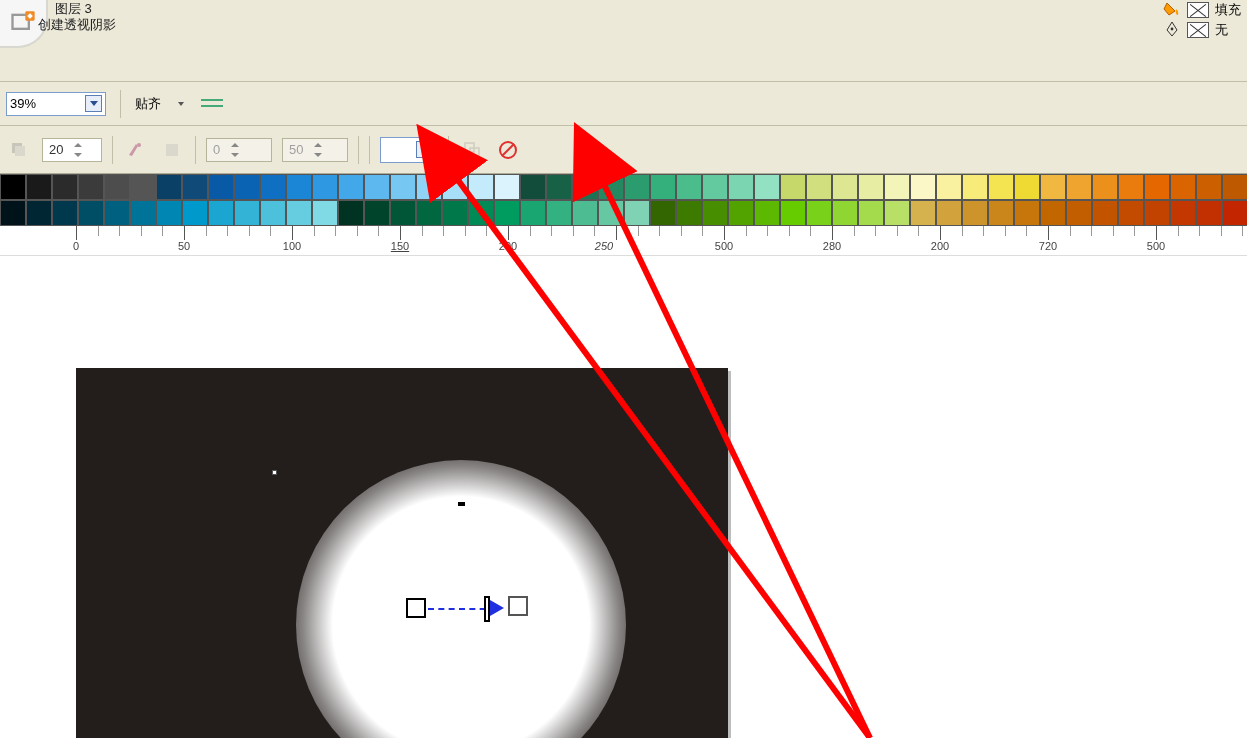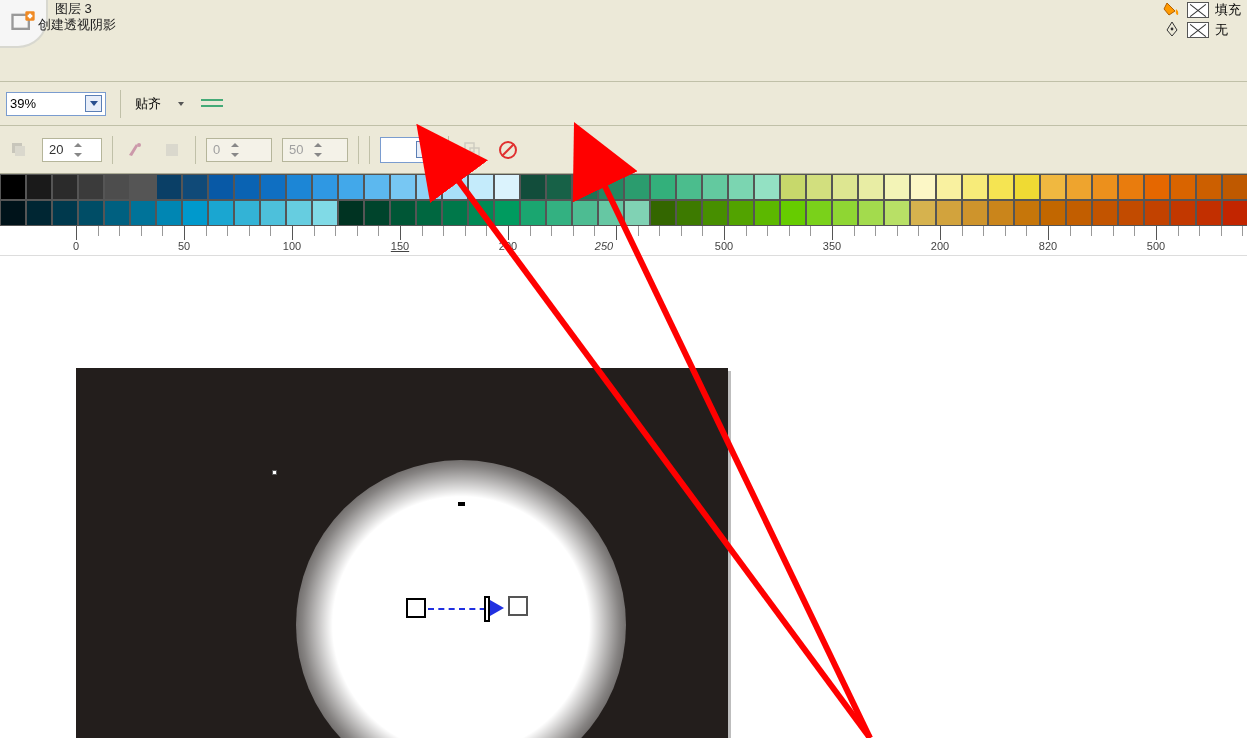--- a/index.html
+++ b/index.html
@@ -351,33 +351,33 @@
     <div class="tick" style="left: 659.2px;"></div>
     <div class="tick" style="left: 680.8px;"></div>
     <div class="tick" style="left: 702.4px;"></div>
     <div class="tick major" style="left: 724px;"></div>
     <div class="lbl" style="left: 724px;">500</div>
     <div class="tick" style="left: 745.6px;"></div>
     <div class="tick" style="left: 767.2px;"></div>
     <div class="tick" style="left: 788.8px;"></div>
     <div class="tick" style="left: 810.4px;"></div>
     <div class="tick major" style="left: 832px;"></div>
-    <div class="lbl" style="left: 832px;">350</div>
+    <div class="lbl" style="left: 832px;">280</div>
     <div class="tick" style="left: 853.6px;"></div>
     <div class="tick" style="left: 875.2px;"></div>
     <div class="tick" style="left: 896.8px;"></div>
     <div class="tick" style="left: 918.4px;"></div>
     <div class="tick major" style="left: 940px;"></div>
     <div class="lbl" style="left: 940px;">200</div>
     <div class="tick" style="left: 961.6px;"></div>
     <div class="tick" style="left: 983.2px;"></div>
     <div class="tick" style="left: 1004.8px;"></div>
     <div class="tick" style="left: 1026.4px;"></div>
     <div class="tick major" style="left: 1048px;"></div>
-    <div class="lbl" style="left: 1048px;">820</div>
+    <div class="lbl" style="left: 1048px;">720</div>
     <div class="tick" style="left: 1069.6px;"></div>
     <div class="tick" style="left: 1091.2px;"></div>
     <div class="tick" style="left: 1112.8px;"></div>
     <div class="tick" style="left: 1134.4px;"></div>
     <div class="tick major" style="left: 1156px;"></div>
     <div class="lbl" style="left: 1156px;">500</div>
     <div class="tick" style="left: 1177.6px;"></div>
     <div class="tick" style="left: 1199.2px;"></div>
     <div class="tick" style="left: 1220.8px;"></div>
     <div class="tick" style="left: 1242.4px;"></div>

